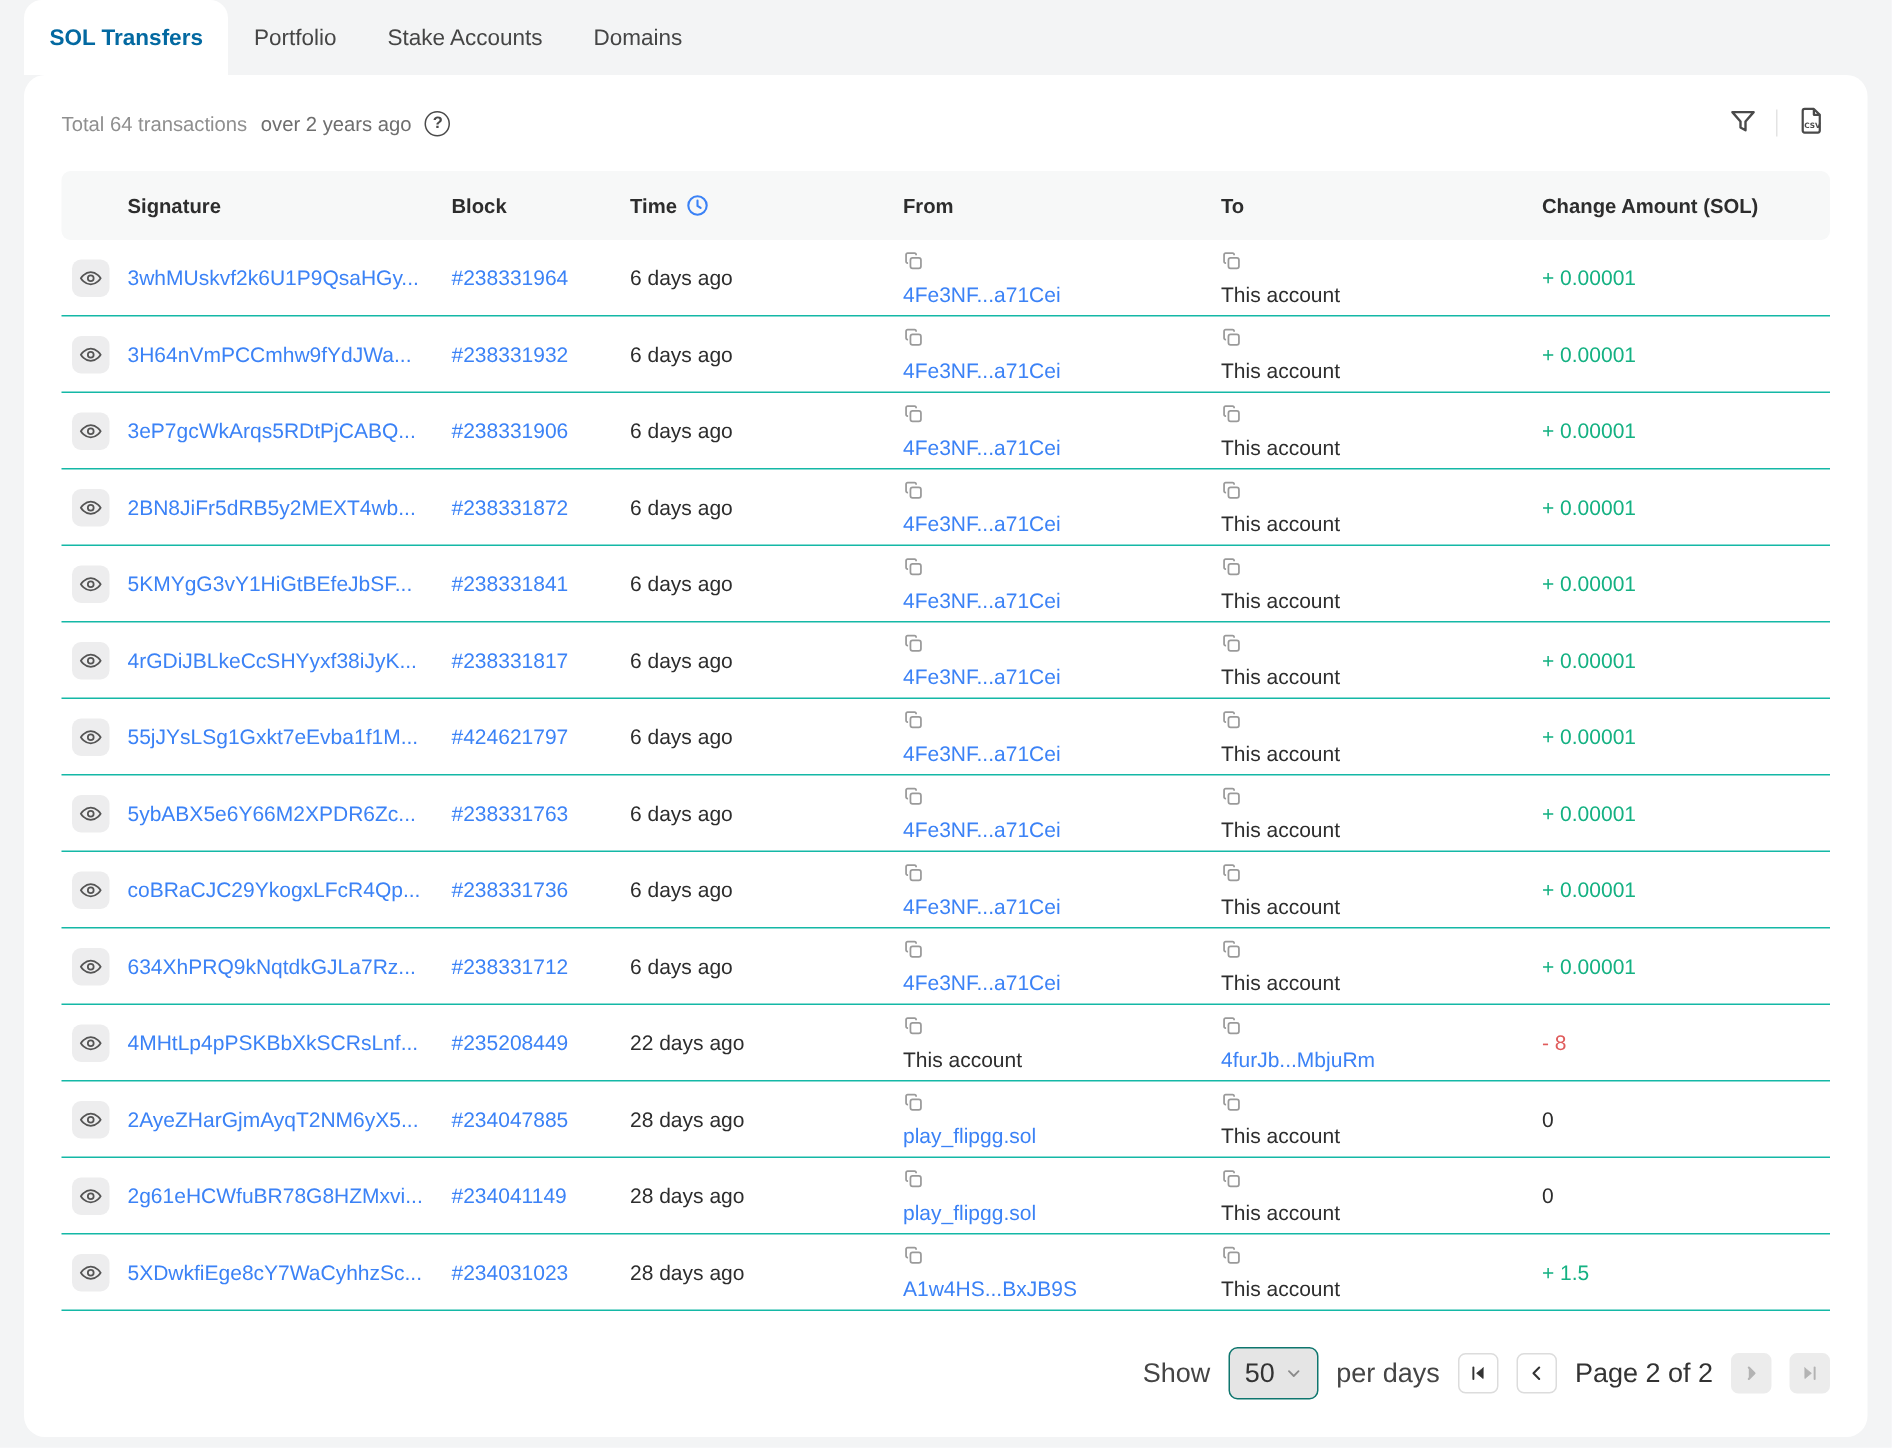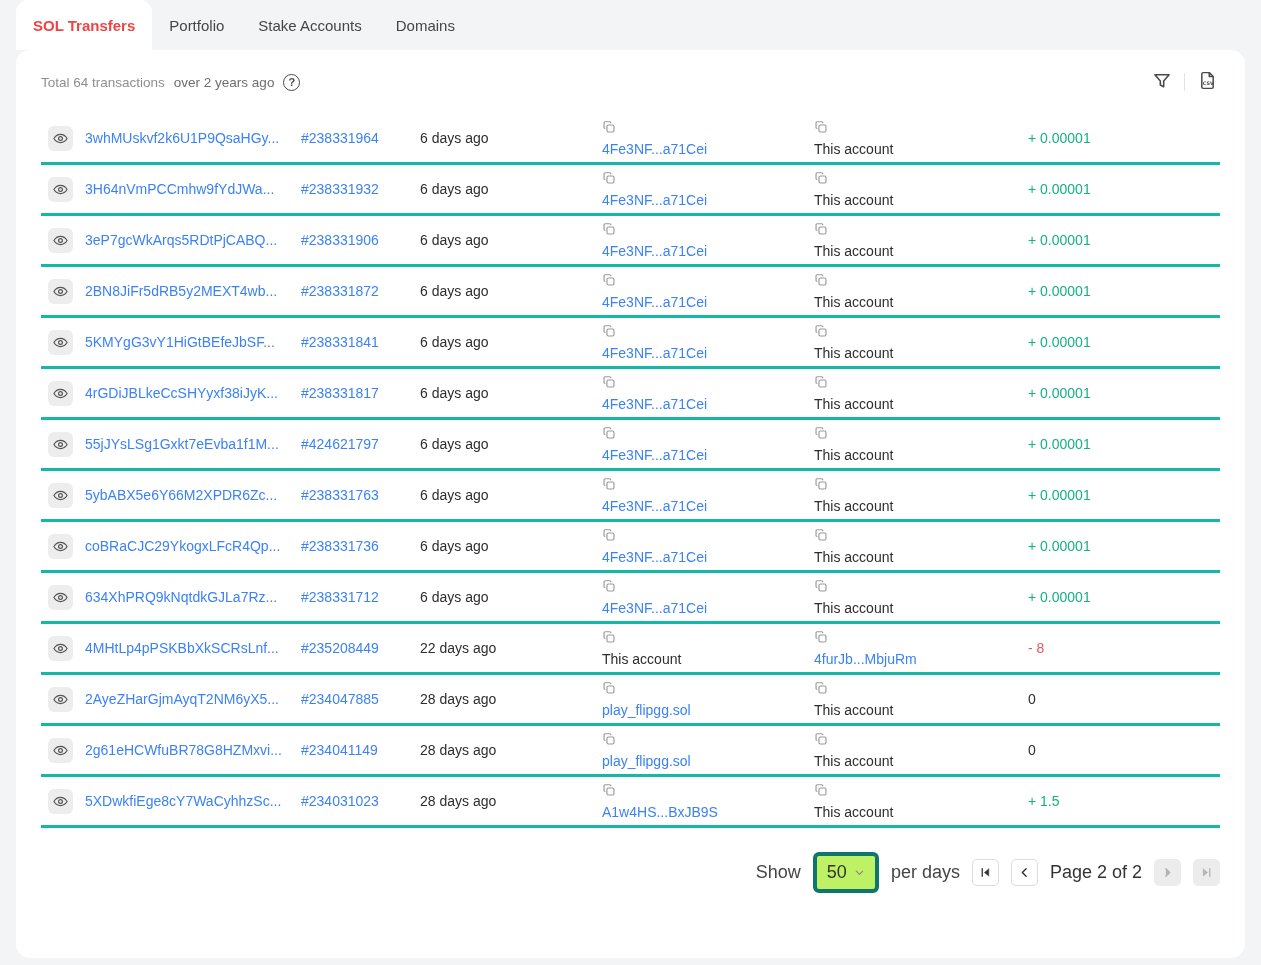--- a/index.html
+++ b/index.html
@@ -1,51 +1,51 @@
 <!DOCTYPE html>
 <html><head>
 <meta charset="utf-8">
 <style>
   * { margin:0; padding:0; box-sizing:border-box; }
   html,body { width:1261px; height:965px; background:#f3f4f5; font-family:"Liberation Sans","DejaVu Sans",sans-serif; overflow:hidden; }
 
   
   .tabbar { height:50px; display:flex; align-items:stretch; padding-left:16px; }
   .tab { padding:0 17px; display:flex; align-items:center; font-size:15px; color:#454545; font-weight:500; cursor:pointer; white-space:nowrap; }
-  .tab.active { background:#ffffff; border-radius:12px 12px 0 0; color:#ef4444; font-weight:700; }
+  .tab.active { background:#ffffff; border-radius:12px 12px 0 0; color:#0369a1; font-weight:700; }
 
   
   .card { margin:0 16px; background:#ffffff; border-radius:14px; height:908px; padding:0 25px; }
 
   
   .toolbar { display:flex; align-items:center; justify-content:space-between; height:64px; }
   .toolbar-left { display:flex; align-items:center; gap:9px; font-size:13.5px; }
   .total-label { color:#8f8f8f; }
   .age-label { color:#6e6e6e; }
   .help-circle { width:17px; height:17px; border:1.4px solid #4a4a4a; border-radius:50%; color:#4a4a4a; font-size:11px; font-weight:700; display:flex; align-items:center; justify-content:center; }
   .toolbar-right { display:flex; align-items:center; }
   .icon-btn { background:none; border:none; cursor:pointer; display:flex; align-items:center; justify-content:center; padding:2px; }
   .v-divider { width:1px; height:18px; background:#e3e3e3; margin:0 10px; }
 
   
   .thead, .row { display:grid; grid-template-columns:44px 216px 119px 182px 212px 214px 1fr; align-items:center; }
   .thead { height:46px; background:#f7f8f8; border-radius:6px; font-size:13.5px; font-weight:700; color:#2d2d2d; }
   .th { display:flex; align-items:center; gap:6px; }
-  .row { height:51px; border-bottom:3px solid #14b8a6; font-size:14px; color:#2d2d2d; }
+  .row { height:51px; border-bottom:1px solid #14b8a6; font-size:14px; color:#2d2d2d; }
   .eye-btn { width:25px; height:25px; border-radius:6px; background:#ededee; border:none; cursor:pointer; display:flex; align-items:center; justify-content:center; margin-left:7px; }
   a.link { color:#3b82f6; text-decoration:none; cursor:pointer; }
   .addr { display:flex; align-items:flex-start; gap:7px;flex-direction:column; }
   .addr .txt { white-space:nowrap; }
   .chg.pos { color:#14b182; }
   .chg.neg { color:#e05c5c; }
   .chg.zero { color:#2d2d2d; }
 
   
   .pagination { display:flex; align-items:center; justify-content:flex-end; gap:12px; padding-top:24px; font-size:18px; color:#454545; }
-  .select-box { display:flex; align-items:center; gap:7px; border:4px solid #0f766e; border-radius:6px; padding:6px 10px; background:#bef264; cursor:pointer; color:#333; }
+  .select-box { display:flex; align-items:center; gap:7px; border:1px solid #0f766e; border-radius:6px; padding:6px 10px; background:#e5e5e5; cursor:pointer; color:#333; }
   .pg-btn { width:27px; height:27px; border:1px solid #dcdcdc; border-radius:5px; background:#fff; cursor:pointer; display:flex; align-items:center; justify-content:center; }
   .pg-btn.disabled { background:#ececec; border-color:#ececec; cursor:default; }
   .pg-btn.disabled svg { stroke:#b3b3b3; fill:#b3b3b3; }
   .page-label { color:#333; }
 </style>
 </head>
 <body>
 
 <div class="tabbar">
   <div class="tab active">SOL Transfers</div>
@@ -76,20 +76,37 @@
           <svg width="21" height="21" viewBox="0 0 24 24" fill="none" stroke="#4a4a4a" stroke-width="1.7" stroke-linejoin="round">
               <path d="M14 3H7a1.5 1.5 0 0 0-1.5 1.5v15A1.5 1.5 0 0 0 7 21h10a1.5 1.5 0 0 0 1.5-1.5V7.5L14 3z"></path>
               <path d="M14 3v4.5h4.5"></path>
               <text x="6.6" y="17.6" font-size="5.6" font-family="'DejaVu Sans',sans-serif" font-weight="bold" fill="#4a4a4a" stroke="none">CSV</text>
             </svg>
         </span>
       </button>
     </div>
   </div>
 
+  <div class="thead">
+    <div class="th"></div>
+    <div class="th">Signature</div>
+    <div class="th">Block</div>
+    <div class="th">
+      <span>Time</span>
+      <span style="display:flex;">
+        <svg width="16" height="16" viewBox="0 0 24 24" fill="none" stroke="#3b82f6" stroke-width="2.1" stroke-linecap="round">
+            <circle cx="12" cy="12" r="9.2"></circle>
+            <path d="M12 7v5.4l3.1 2"></path>
+          </svg>
+      </span>
+    </div>
+    <div class="th">From</div>
+    <div class="th">To</div>
+    <div class="th">Change Amount (SOL)</div>
+  </div>
 
   <div id="tbody">
       <div class="row">
         <div>
           <button class="eye-btn">
             <span style="display:flex;">
               <svg width="15" height="15" viewBox="0 0 24 24" fill="none" stroke="#555" stroke-width="1.9">
                 <path d="M1.5 12S5.5 5.5 12 5.5 22.5 12 22.5 12 18.5 18.5 12 18.5 1.5 12 1.5 12z"></path>
                 <circle cx="12" cy="12" r="3.1"></circle>
               </svg>

